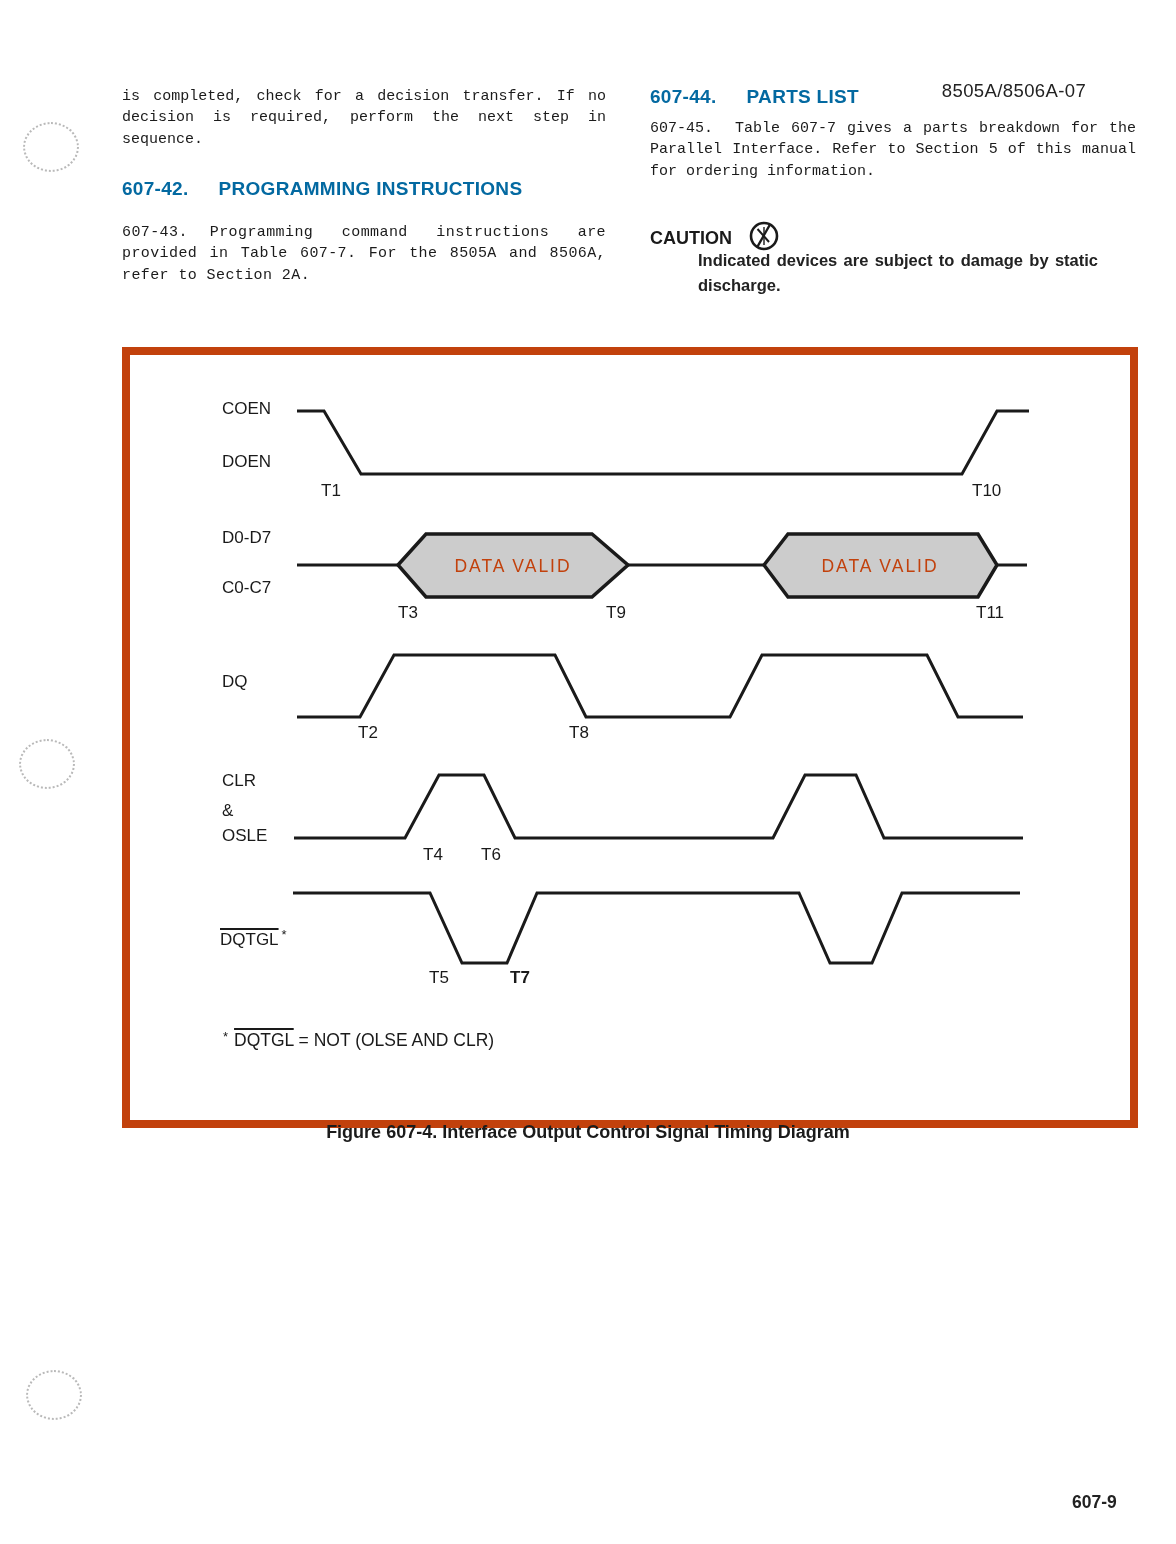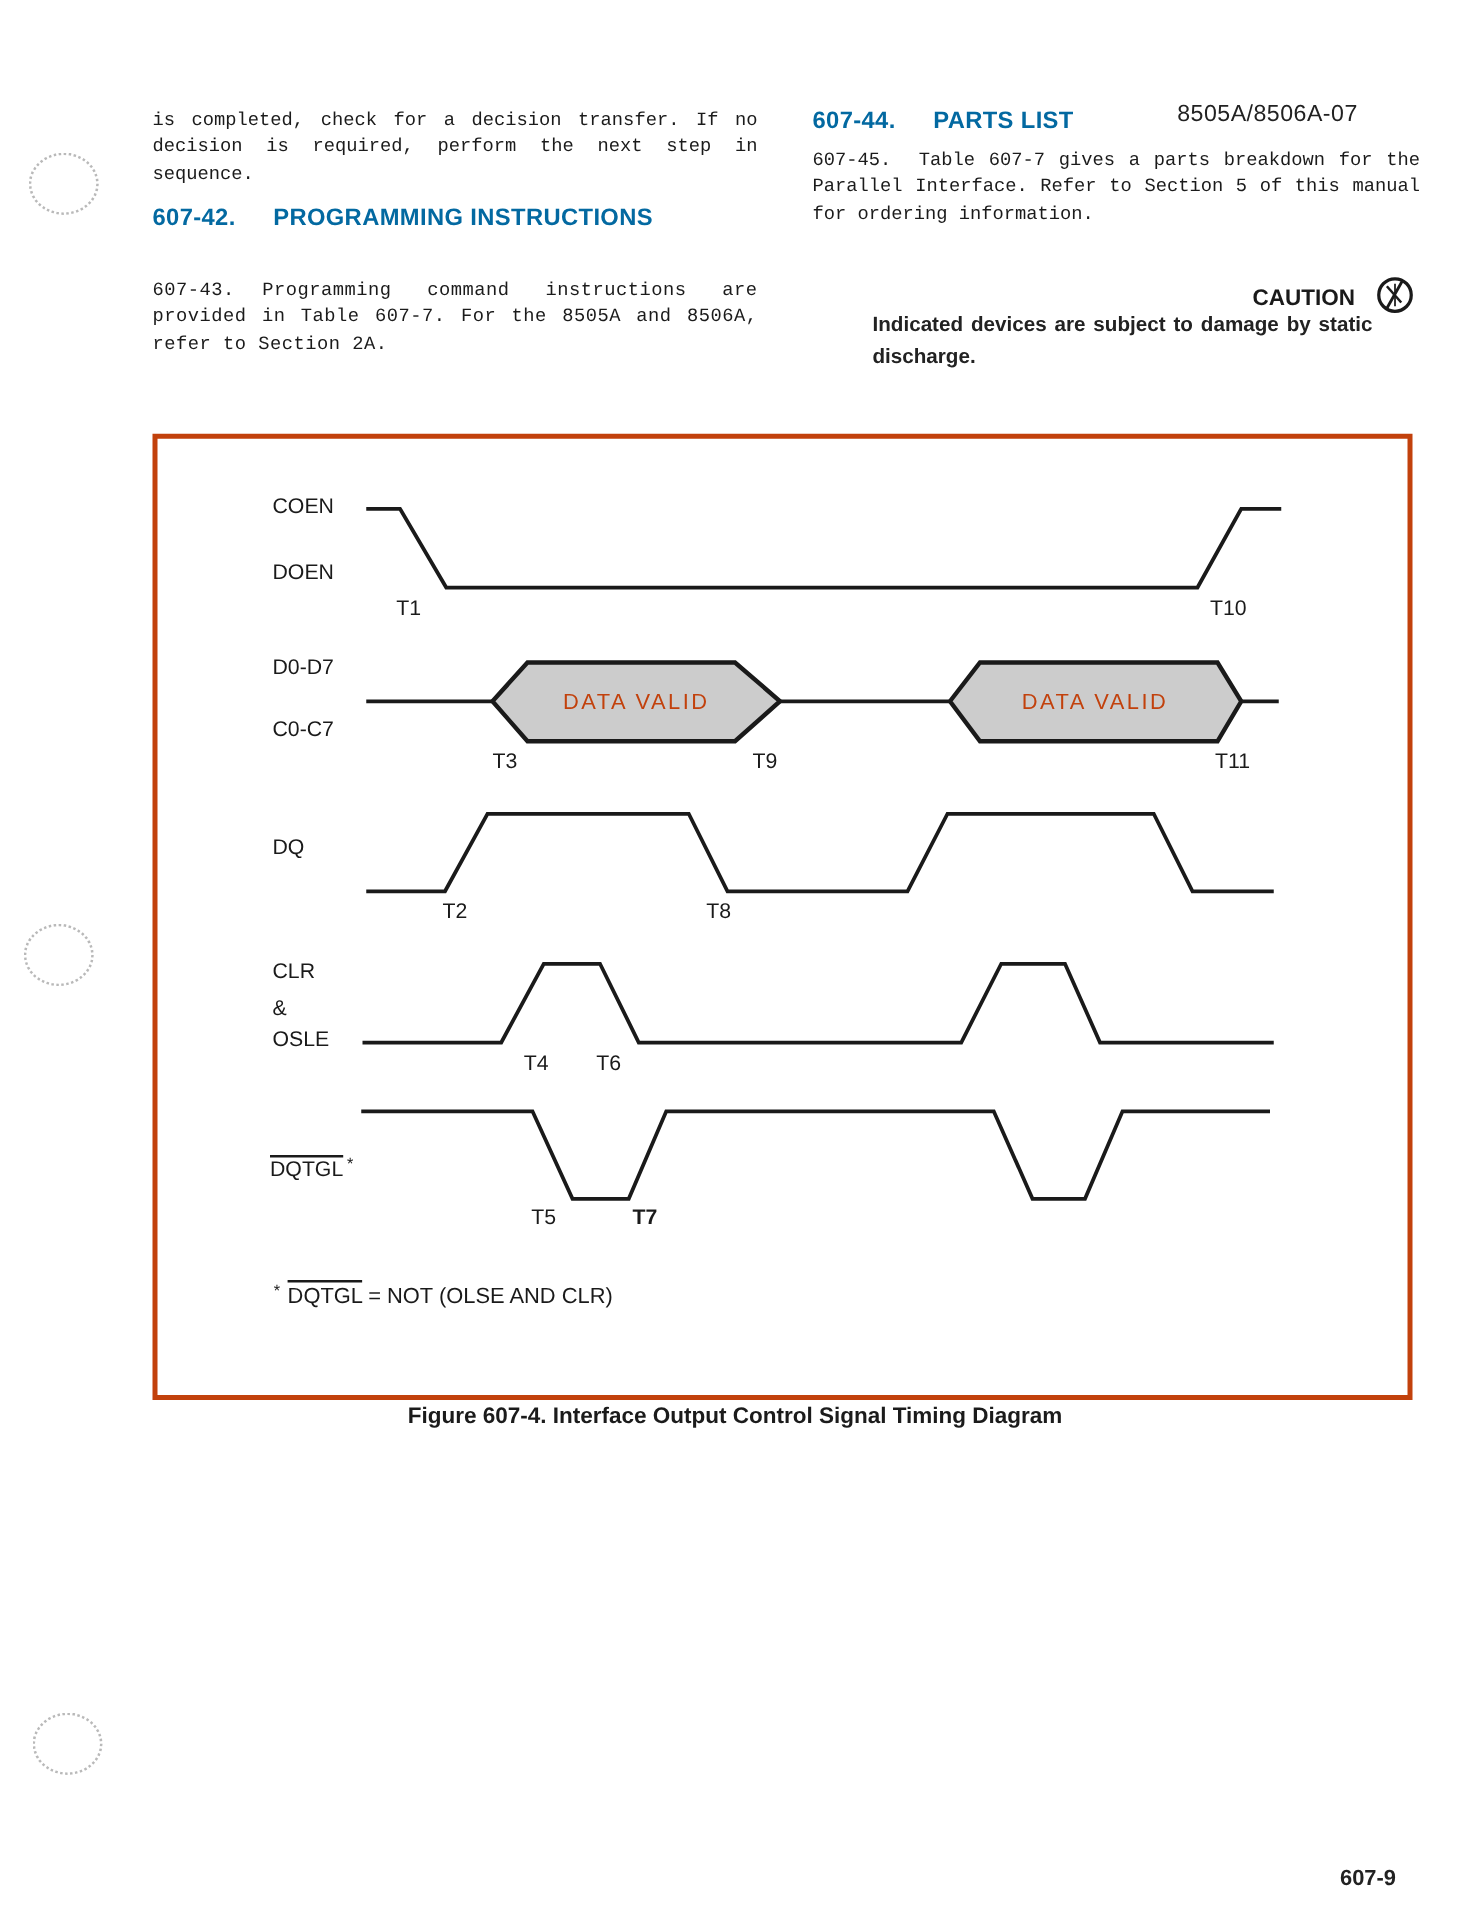--- a/index.html
+++ b/index.html
@@ -29,33 +29,33 @@
   p.body{
     margin:0; font-size:15px; line-height:1.42; text-align:justify; color:#1b1b1b;font-family:Liberation Mono, monospace;
   }
   p.body .pnum{margin-right:22px;}
   h2.sect{
     margin:0; font-family:"Liberation Sans", sans-serif; font-weight:bold;
     font-size:19px; letter-spacing:0.3px; color:#0369a1;
   }
   h2.sect .num{margin-right:30px;}
   .caution-head{
-    position:absolute; width:486px; text-align:right;
+    position:absolute; width:486px; text-align:left;
     font-family:"Liberation Sans", sans-serif; font-weight:bold; font-size:18px; color:#1a1a1a;
   }
   .caution-head svg{vertical-align:-9px; margin-left:10px;}
   .caution-body{
     position:absolute; width:400px;
     font-family:"Liberation Sans", sans-serif; font-weight:600; font-size:16.5px;
     line-height:1.5; text-align:justify; color:#222;
   }
   
   .figure-box{
     position:absolute; left:122px; top:347px; width:1000px; height:765px;
-    border:4px solid #c2410c; background:#fff;
+    border:8px solid #c2410c; background:#fff;
   }
   .figure-box svg.wave{position:absolute; left:0; top:0;}
   .sig-label, .t-label{
     position:absolute; font-family:"Liberation Sans", sans-serif;
     font-size:17px; color:#1a1a1a; white-space:nowrap;
   }
   .overline{text-decoration:overline; text-decoration-thickness:1.5px;}
   .star{font-size:13px; vertical-align:6px; margin-left:3px;}
   .bus-label{
     position:absolute; transform:translate(-50%,-50%);
@@ -80,21 +80,21 @@
   <div class="hole" style="left:23px; top:122px;"></div>
   <div class="hole" style="left:19px; top:739px;"></div>
   <div class="hole" style="left:26px; top:1370px;"></div>
 
   <div class="doc-number">8505A/8506A-07</div>
 
   <div class="abs col-left" style="top:86px;">
     <p class="body">is completed, check for a decision transfer. If no decision is required, perform the next step in sequence.</p>
   </div>
 
-  <div class="abs col-left" style="top:164px;">
+  <div class="abs col-left" style="top:178px;">
     <h2 class="sect">
       <span class="num">607-42.</span><span>PROGRAMMING INSTRUCTIONS</span>
     </h2>
   </div>
 
   <div class="abs col-left" style="top:222px;">
     <p class="body" style="letter-spacing:0.4px;">
       <span class="pnum">607-43.</span><span>Programming command instructions are provided in Table 607-7. For the 8505A and 8506A, refer to Section 2A.</span>
     </p>
   </div>

